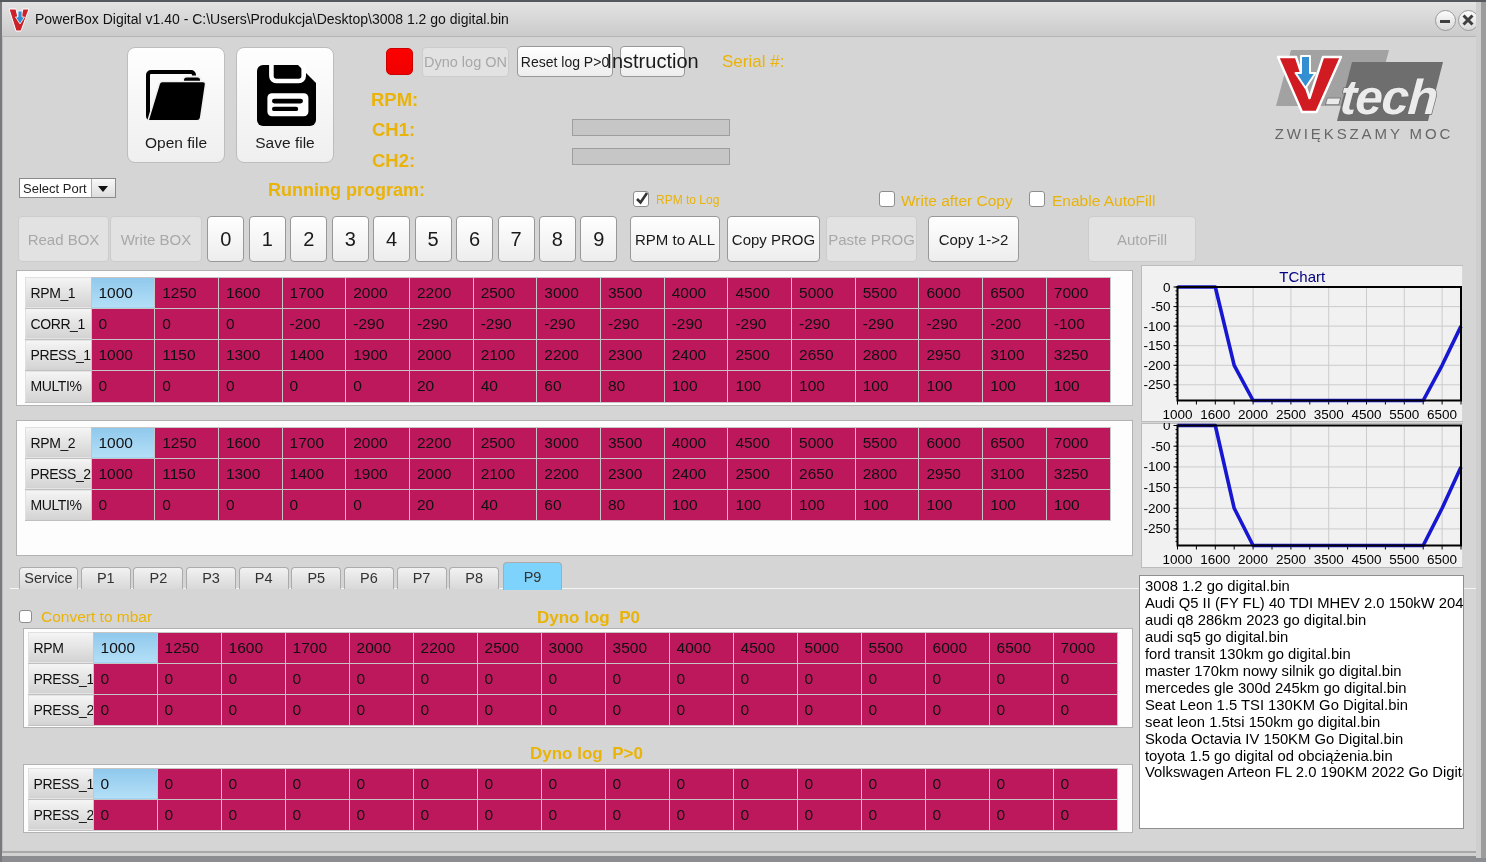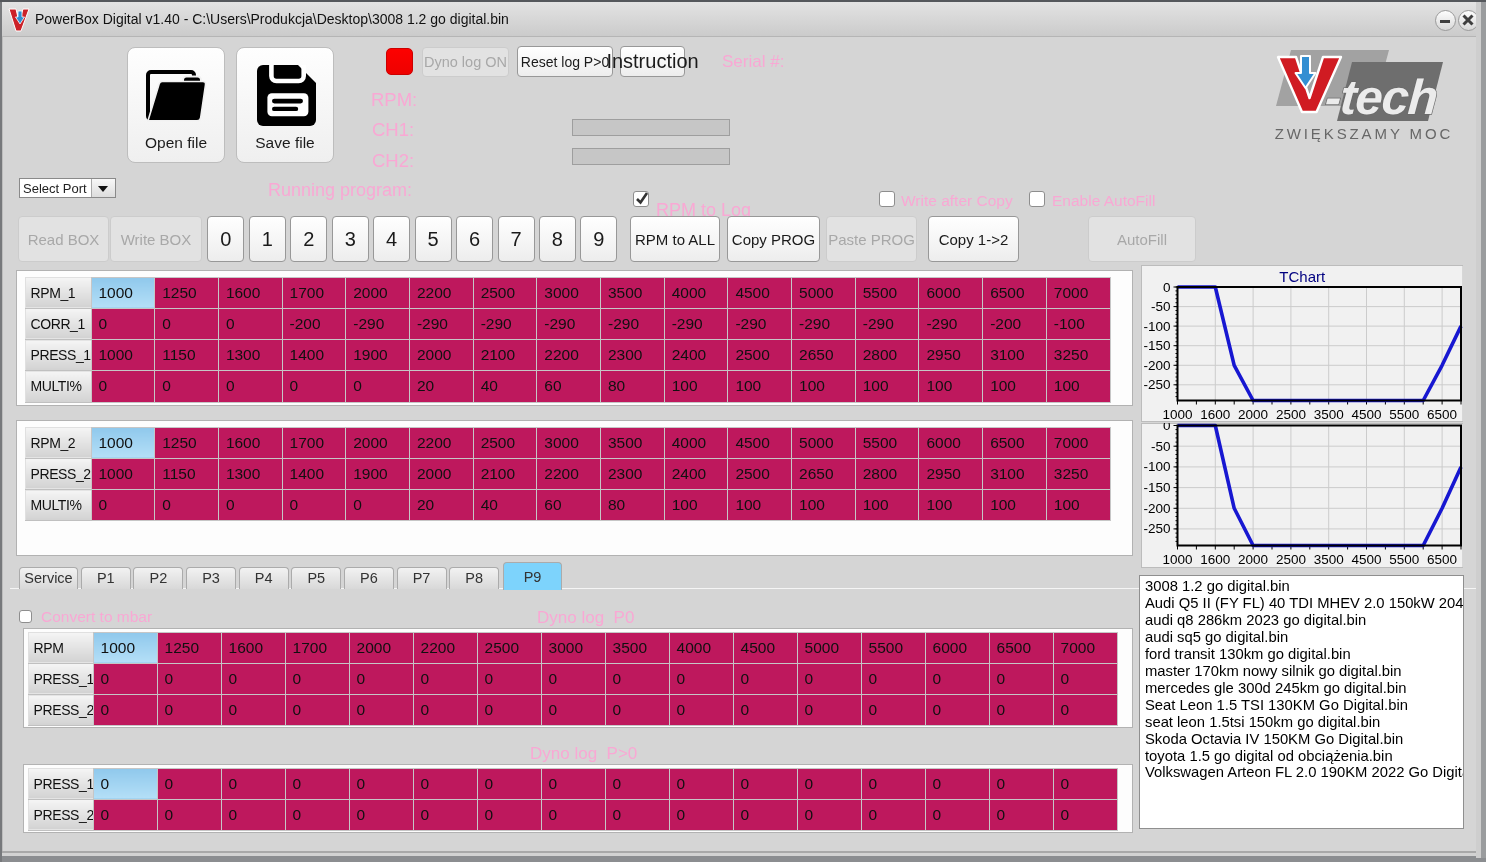--- a/index.html
+++ b/index.html
@@ -9,22 +9,22 @@
 #client{position:absolute;left:2px;top:36px;width:1482px;height:817px;background:#d5d5d5;border-left:1px solid #bdbdbd;border-top:1px solid #b5b5b5}
 #frame-b{position:absolute;left:0;top:851px;width:1486px;height:11px;background:linear-gradient(#a8a8a8 0 22%,#d2d2d2 22% 48%,#8b8d90 48%)}
 #frame-r{position:absolute;left:1476px;top:2px;width:10px;height:856px;background:linear-gradient(90deg,#cecece 0 45%,#9a9c9e 45%)}
 #frame-l{position:absolute;left:0;top:2px;width:2px;height:860px;background:#77797c}
 .bigbtn{position:absolute;width:98px;height:116px;background:linear-gradient(#fefefe,#efefef);border:1px solid #bdbdbd;border-radius:8px;text-align:center}
 .bigbtn .lbl{position:absolute;left:0;right:0;top:86px;font-size:15.5px;color:#1c1c1c}
 .redsq{position:absolute;background:linear-gradient(#fb0503,#e60000);border:2px solid #2a0503;border-radius:5px}
 .redsq2{position:absolute;background:linear-gradient(#fd0100,#ee0100);border:1px solid #c00;border-radius:5px}
 .btn{position:absolute;background:linear-gradient(#ffffff,#ededed);border:1px solid #989898;border-radius:4px;color:#1a1a1a;text-align:center;font-size:15px;display:flex;align-items:center;justify-content:center;white-space:nowrap}
 .btn.dis{background:#e2e2e2;border-color:#cccccc;color:#a8a8a8}
-.lab{position:absolute;color:#f9a8d4;white-space:nowrap}
-.bold{font-weight:normal}
+.lab{position:absolute;color:#eab308;white-space:nowrap}
+.bold{font-weight:bold}
 .pbar{position:absolute;width:158px;height:17px;background:#c6c6c6;border:1px solid #9e9e9e}
 .cb{position:absolute;background:#fff;border:1px solid #8e8e8e;border-radius:3px}
 table.grid{position:absolute;border-collapse:collapse;table-layout:fixed;background:#be185d;color:#101010}
 table.grid td{border:1px solid #c6c6c6;padding:0 0 0 7px;vertical-align:middle;overflow:hidden;white-space:nowrap}
 table.grid td.hc{background:linear-gradient(#f5f5f5,#d2d2d2);border-color:#e0e0e0;border-bottom-color:#c0c0c0;border-right-color:#c6c6c6;font-size:14px;letter-spacing:-0.4px;padding-left:5px}
 table.grid td.sel{background:linear-gradient(#8fc8ec,#b4dff7)}
 .tpanel{position:absolute;background:#fdfdfd;border:1px solid #b2b2b2}
 .tab{position:absolute;top:567px;height:22px;background:linear-gradient(#f2f2f2,#d8d8d8);border:1px solid #ababab;border-bottom:none;border-radius:4px 4px 0 0;font-size:14.5px;color:#333;text-align:center;line-height:21px}
 #lbox{position:absolute;left:1139px;top:575px;width:325px;height:254px;background:#fff;border:1px solid #8f8f8f;font-size:14.8px;color:#000;padding:2px 16px 0 5px;line-height:16.95px;overflow:hidden}
 #lbox div{white-space:nowrap}
@@ -79,21 +79,21 @@
     <div class="lab bold" style="left:372px;top:119px;font-size:18.5px">CH1:</div>
     <div class="lab bold" style="left:372px;top:150px;font-size:18.5px">CH2:</div>
     <div class="pbar" style="left:572px;top:119px"></div>
     <div class="pbar" style="left:572px;top:148px"></div>
     <div class="lab bold" style="left:268px;top:180px;font-size:18px">Running program:</div>
     <div class="cb" style="left:633px;top:191px;width:15.5px;height:15.5px">
       <svg width="15" height="16" viewBox="0 0 15 16" style="position:absolute;left:-0.5px;top:-2.5px">
         <path d="M3 9 L6.5 12.5 L13 3" stroke="#333333" stroke-width="2.6" fill="none"></path>
       </svg>
     </div>
-    <div class="lab" style="left:656px;top:200px;font-size:18px">RPM to Log</div>
+    <div class="lab" style="left:656px;top:193px;font-size:12px">RPM to Log</div>
     <div class="cb" style="left:879px;top:191px;width:15.5px;height:15.5px"></div>
     <div class="lab" style="left:901px;top:192px;font-size:15.5px">Write after Copy</div>
     <div class="cb" style="left:1029px;top:191px;width:15.5px;height:15.5px"></div>
     <div class="lab" style="left:1052px;top:192px;font-size:15.5px">Enable AutoFill</div>
     <div class="btn dis" style="left:18px;top:216px;width:91px;height:46px">Read BOX</div>
     <div class="btn dis" style="left:110px;top:216px;width:92px;height:46px">Write BOX</div>
     <div class="btn" style="left:207.3px;top:216px;width:37px;height:46px;font-size:20px">0</div>
     <div class="btn" style="left:248.8px;top:216px;width:37px;height:46px;font-size:20px">1</div>
     <div class="btn" style="left:290.2px;top:216px;width:37px;height:46px;font-size:20px">2</div>
     <div class="btn" style="left:331.7px;top:216px;width:37px;height:46px;font-size:20px">3</div>

